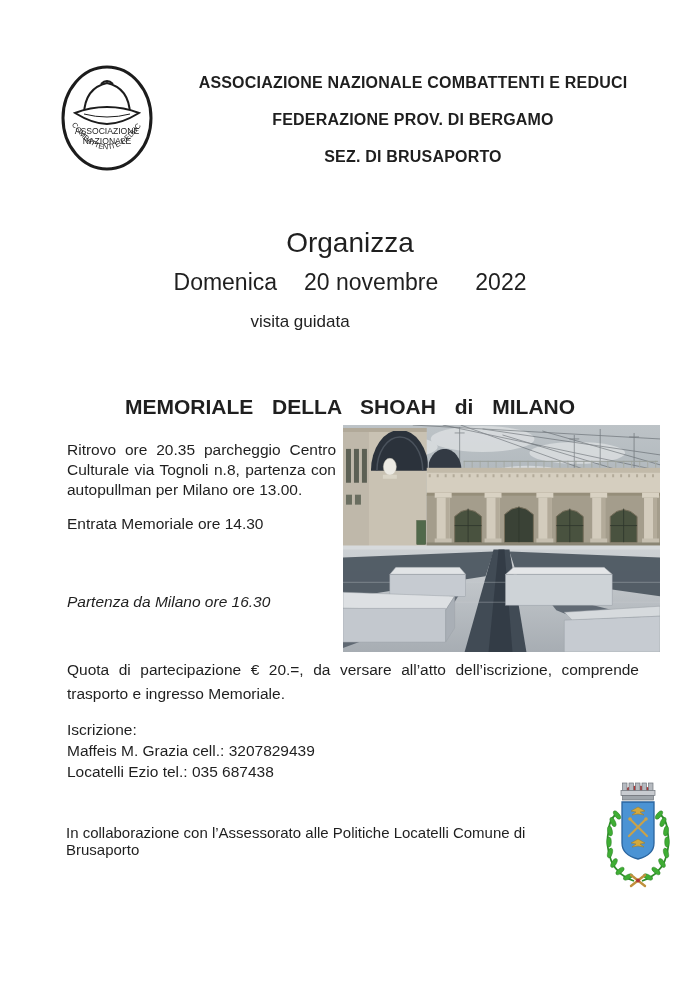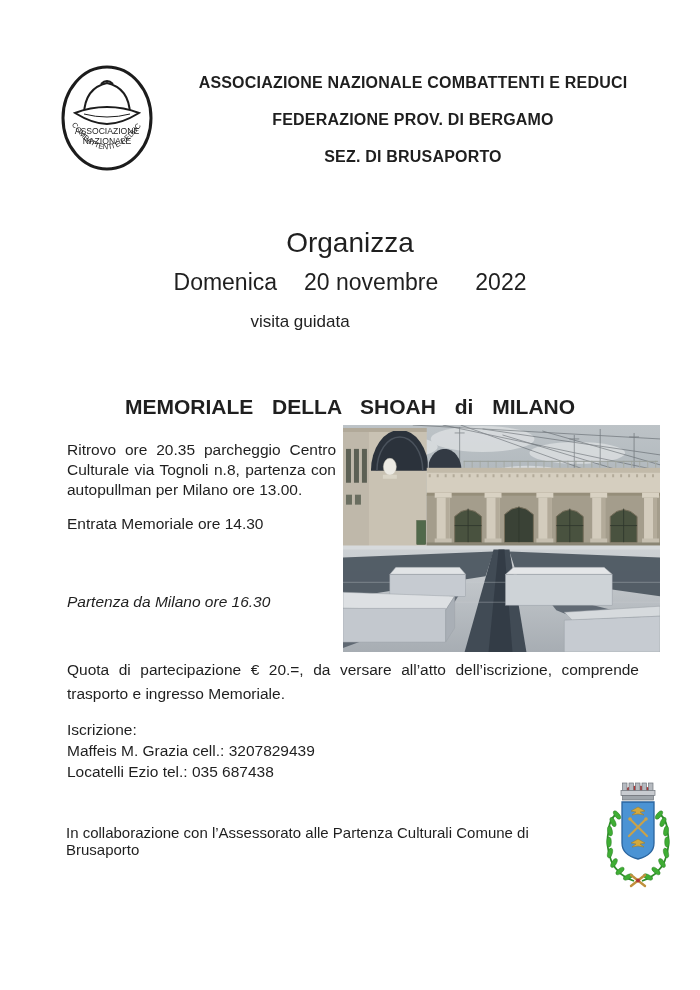--- a/index.html
+++ b/index.html
@@ -226,21 +226,21 @@
   </svg>
 
   <p class="quota">Quota di partecipazione € 20.=, da versare all’atto dell’iscrizione, comprende trasporto e ingresso Memoriale.</p>
 
   <div class="iscrizione">
     <div>Iscrizione:</div>
     <div>Maffeis M. Grazia cell.: 3207829439</div>
     <div>Locatelli Ezio tel.: 035 687438</div>
   </div>
 
-  <div class="footer-line">In collaborazione con l’Assessorato alle Partenza Culturali Comune di Brusaporto</div>
+  <div class="footer-line">In collaborazione con l’Assessorato alle Politiche Locatelli Comune di Brusaporto</div>
 
   <svg class="crest" viewBox="0 0 84 110" aria-hidden="true">
     <g>
       <ellipse cx="42" cy="10" rx="13" ry="5.5" fill="#b13636"></ellipse>
       <g fill="#b6bac0" stroke="#70757c" stroke-width="0.7">
         <rect x="26.5" y="2" width="4.5" height="8"></rect>
           <rect x="33" y="2" width="4.5" height="8"></rect>
         <rect x="39.5" y="2" width="4.5" height="8"></rect>
           <rect x="46" y="2" width="4.5" height="8"></rect>
         <rect x="52.5" y="2" width="4.5" height="8"></rect>

